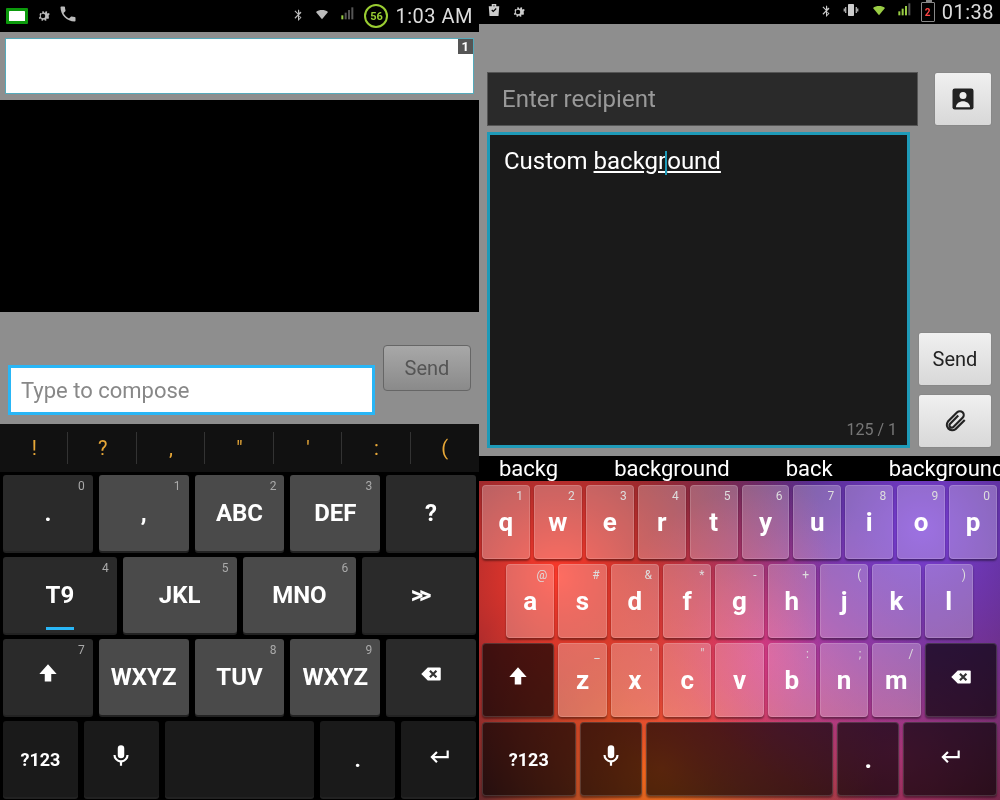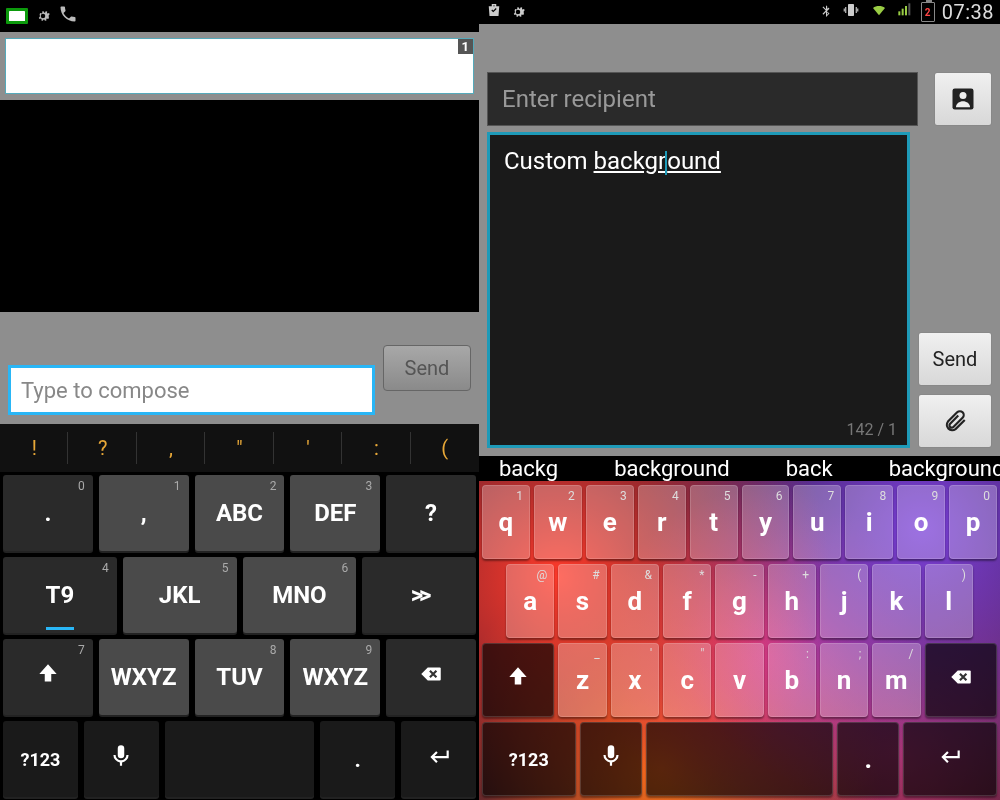--- a/index.html
+++ b/index.html
@@ -102,20 +102,36 @@
   <div class="status-bar">
     <div class="status-left">
       <span class="gmail-icon"></span>
       <span class="gear-icon"><svg viewBox="0 0 24 24" fill="#bbb">
             <path d="M19.4 13l.6-1-.6-1 1.6-1.2-1-1.7-1.9.6-.8-.7.3-2-2-.3-.9 1.8h-1l-.9-1.8-2 .3.3 2-.8.7-1.9-.6-1 1.7L8 11l-.6 1 .6 1-1.6 1.2 1 1.7 1.9-.6.8.7-.3 2 2 .3.9-1.8h1l.9 1.8 2-.3-.3-2 .8-.7 1.9.6 1-1.7L19.4 13zM12 15a3 3 0 110-6 3 3 0 010 6z"></path>
           </svg></span>
       <span class="phone-call-icon"><svg viewBox="0 0 24 24" fill="#bbb">
             <path d="M6.6 10.8c1.4 2.8 3.8 5.2 6.6 6.6l2.2-2.2c.3-.3.7-.4 1-.2 1.1.4 2.3.6 3.6.6.6 0 1 .4 1 1V20c0 .6-.4 1-1 1C10.6 21 3 13.4 3 4c0-.6.4-1 1-1h3.4c.6 0 1 .4 1 1 0 1.3.2 2.5.6 3.6.1.3 0 .7-.2 1l-2.2 2.2z"></path>
           </svg></span>
     </div>
+    <div class="status-right">
+      <span class="bt-icon"><svg viewBox="0 0 24 24" fill="#bbb">
+            <path d="M12 2v8.6L7.4 6 6 7.4 11.6 13 6 18.6 7.4 20l4.6-4.6V24l6-6-4.6-4 4.6-4-6-6zm2 4l2 2-2 2V6zm0 10l2 2-2 2v-4z"></path>
+          </svg></span>
+      <span class="wifi-icon"><svg viewBox="0 0 24 24" fill="#bbb">
+            <path d="M12 20l9-11c-5-4-13-4-18 0l9 11z"></path>
+          </svg></span>
+      <span class="signal-icon"><svg viewBox="0 0 24 24">
+            <rect x="2" y="14" width="3" height="6" fill="#9c4"></rect>
+            <rect x="7" y="10" width="3" height="10" fill="#555"></rect>
+            <rect x="12" y="6" width="3" height="14" fill="#555"></rect>
+            <rect x="17" y="2" width="3" height="18" fill="#555"></rect>
+          </svg></span>
+      <span class="batt-circle">56</span>
+      <span class="clock">1:03 AM</span>
+    </div>
   </div>
 
   <div class="recipient-bar-l">
     <div class="recipient-input-l">
       <span class="rec-count">1</span>
     </div>
   </div>
 
   <div class="black-gap"></div>
 
@@ -243,39 +259,39 @@
       <span class="wifi-icon"><svg viewBox="0 0 24 24" fill="#9c4">
             <path d="M12 20l9-11c-5-4-13-4-18 0l9 11z"></path>
           </svg></span>
       <span class="signal-icon"><svg viewBox="0 0 24 24">
             <rect x="2" y="14" width="3" height="6" fill="#9c4"></rect>
             <rect x="7" y="10" width="3" height="10" fill="#9c4"></rect>
             <rect x="12" y="6" width="3" height="14" fill="#9c4"></rect>
             <rect x="17" y="2" width="3" height="18" fill="#555"></rect>
           </svg></span>
       <span class="batt-rect">2</span>
-      <span class="clock">07:38</span>
+      <span class="clock">01:38</span>
     </div>
   </div>
 
   <div class="compose-area-r">
     <div class="rec-row-r">
       <div class="rec-input-r">Enter recipient</div>
       <div class="contact-btn">
           <svg viewBox="0 0 24 24" fill="#222">
             <rect x="3" y="3" width="18" height="18" rx="2" fill="#222"></rect>
             <circle cx="12" cy="9" r="3" fill="#eee"></circle>
             <path d="M6 19c0-3 3-5 6-5s6 2 6 5" fill="#eee"></path>
           </svg>
         </div>
     </div>
     <div class="msg-row-r">
       <div class="msg-input-r">
         <span>Custom </span><span class="underline">backgr</span><span class="cursor"></span><span class="underline">ound</span>
-        <span class="char-count">142 / 1</span>
+        <span class="char-count">125 / 1</span>
       </div>
       <div class="side-btns">
         <div class="side-btn">Send</div>
         <div class="side-btn">
             <svg viewBox="0 0 24 24" fill="none" stroke="#222" stroke-width="2">
               <path d="M21 11l-8.5 8.5a5 5 0 01-7-7L14 4a3.5 3.5 0 015 5l-8.5 8.5a2 2 0 01-3-3L15 7"></path>
             </svg>
           </div>
       </div>
     </div>

